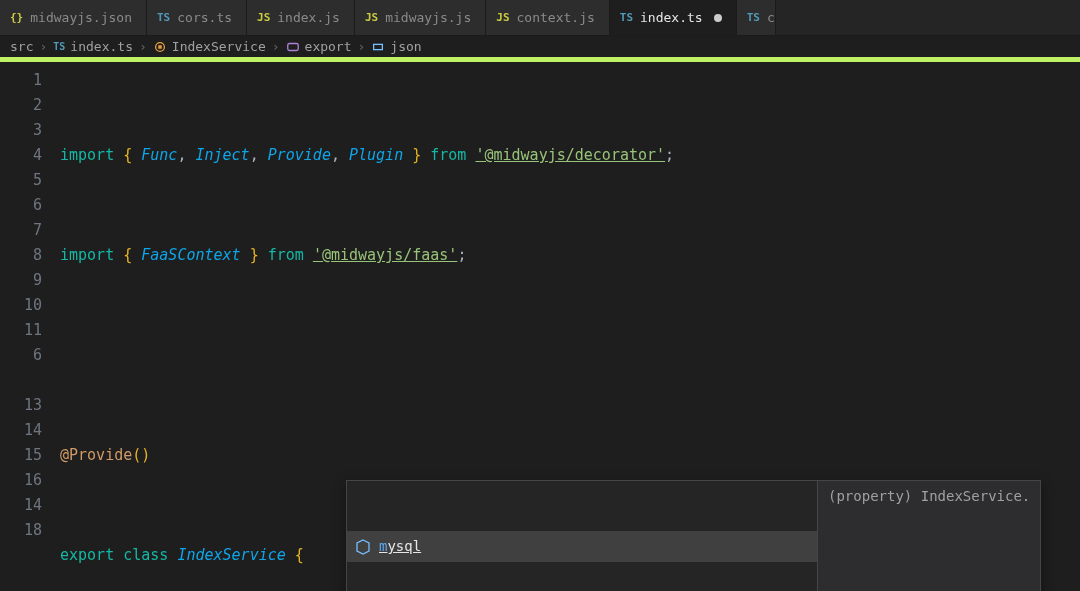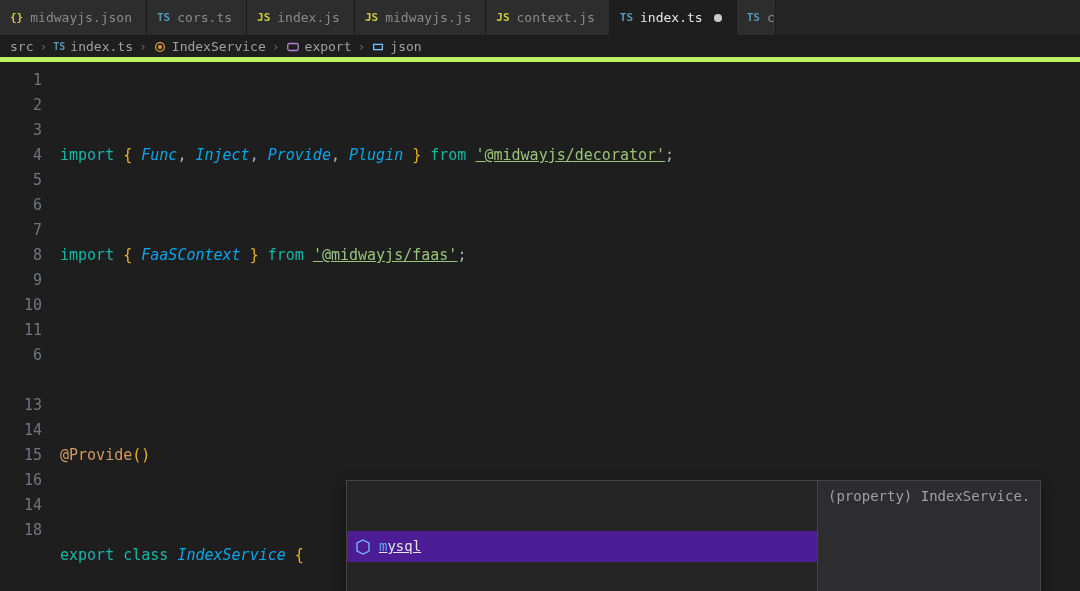--- a/index.html
+++ b/index.html
@@ -112,21 +112,21 @@
   .ac-list {
     width: 470px;
   }
   .ac-item {
     display: flex; align-items: center;
     padding: 3px 8px;
     gap: 8px;
     cursor: pointer;
   }
   .ac-item.selected {
-    background: #4c1d95;
+    background: #404040;
     color: #e6e6e6;
     text-decoration: underline;
   }
   .ac-icon { width:16px; height:16px; display:inline-flex; align-items:center; justify-content:center; }
   .ac-side {
     background: #2d2d30;
     padding: 3px 10px;
     color: #a0a0a0;
     border-left: 1px solid #454545;
     white-space: nowrap;

